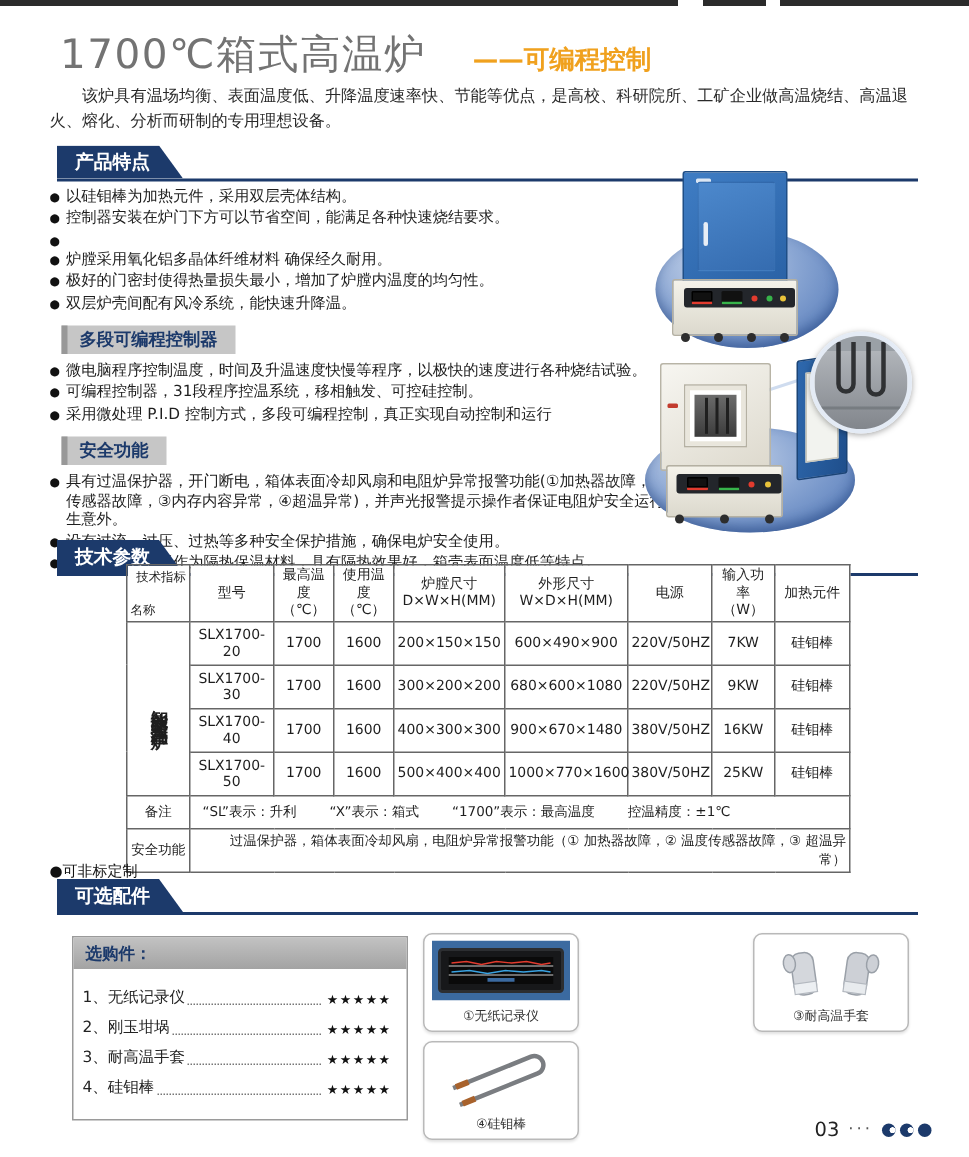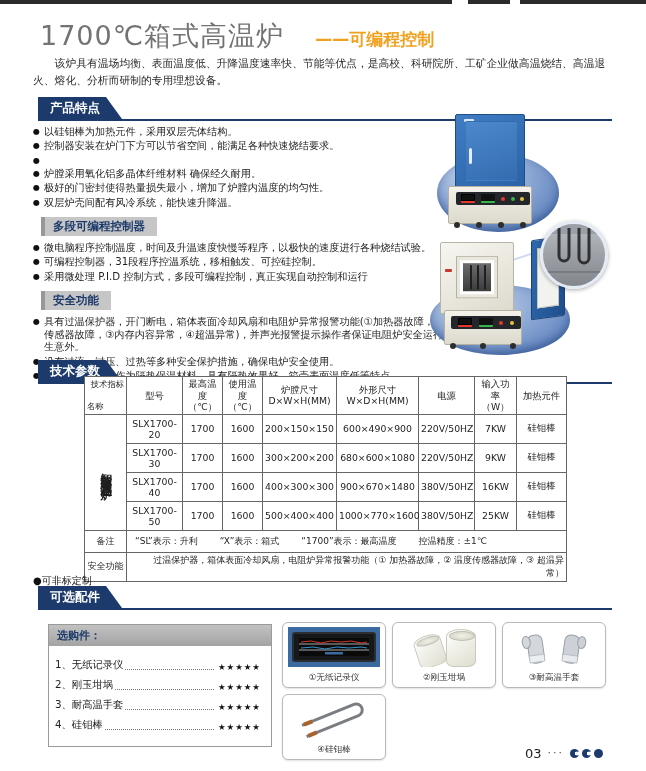--- a/index.html
+++ b/index.html
@@ -88,21 +88,21 @@
   .rec-bg{width:100%;height:100%;background:#3b6aa0;display:flex;align-items:center;justify-content:center;}
   .rec-frame{width:80px;height:26px;background:#17181a;border:2px solid #2c2e31;border-radius:3px;display:flex;align-items:center;justify-content:center;}
   .cruc-wrap{position:relative;width:100%;height:100%;}
   .crucible{position:absolute;background:linear-gradient(145deg,#ffffff,#dedecf);border:1px solid #c9c9bc;
     border-radius:48% 48% 8px 8px / 20% 20% 6px 6px;}
   .crucible::after{content:"";position:absolute;left:8%;top:2%;width:84%;height:22%;border-radius:50%;
     background:radial-gradient(#f1f1e8,#cfcfc2);border:1px solid #c0c0b2;}
 
   
   .footer{position:absolute;left:525px;top:746px;display:flex;align-items:center;gap:6px;}
-  .pg-num{font-size:13px;color:#222;}
+  .pg-num{font-size:13px;color:#222;margin-left:18px;}
   .pg-dots{font-size:11px;color:#555;letter-spacing:2px;margin-top:-3px;}
   .pg-circles{display:flex;gap:3px;align-items:center;}
   .pg-c{width:9px;height:9px;border-radius:50%;background:#1c3a6b;}
   .pg-c.cres{background:radial-gradient(circle at 78% 50%, #fff 0 22%, #1c3a6b 26%);}
 </style>
 </head>
 <body>
 
 <div id="page">
   <div class="top-strip"></div>
@@ -375,29 +375,20 @@
           <polyline points="2,4 12,3 22,5 32,3 42,4 52,3 62,5 68,4" fill="none" stroke="#e23b2e" stroke-width="0.9"></polyline>
           <polyline points="2,10 14,9 26,11 38,9 50,10 62,9 68,10" fill="none" stroke="#3aa3e2" stroke-width="0.9"></polyline>
           <rect x="26" y="14" width="18" height="2.5" fill="#3b6aa0"></rect>
         </svg>
       </div>
         </div>
     </div>
     <div class="lbl">①无纸记录仪</div>
   </div>
 
-  <div class="card" style="left:392px;top:622px;">
-    <div class="img">
-      <div class="cruc-wrap">
-        <div class="crucible" style="left:18px;top:8px;width:26px;height:30px;transform:rotate(-18deg);"></div>
-        <div class="crucible" style="left:48px;top:2px;width:28px;height:36px;"></div>
-      </div>
-    </div>
-    <div class="lbl">②刚玉坩埚</div>
-  </div>
 
   <div class="card" style="left:502px;top:622px;">
     <div class="img">
       <svg width="84" height="40" viewBox="0 0 84 40">
         <g transform="rotate(-8 25 20)">
           <rect x="16" y="8" width="15" height="28" rx="6" fill="#d4d7dc" stroke="#9aa0a8" stroke-width="1"></rect>
           <ellipse cx="15" cy="14" rx="4" ry="6" fill="#d4d7dc" stroke="#9aa0a8" stroke-width="1"></ellipse>
           <rect x="16" y="28" width="15" height="7" fill="#eceff2" stroke="#b3b8bf" stroke-width="0.8"></rect>
         </g>
         <g transform="rotate(8 58 20)">

